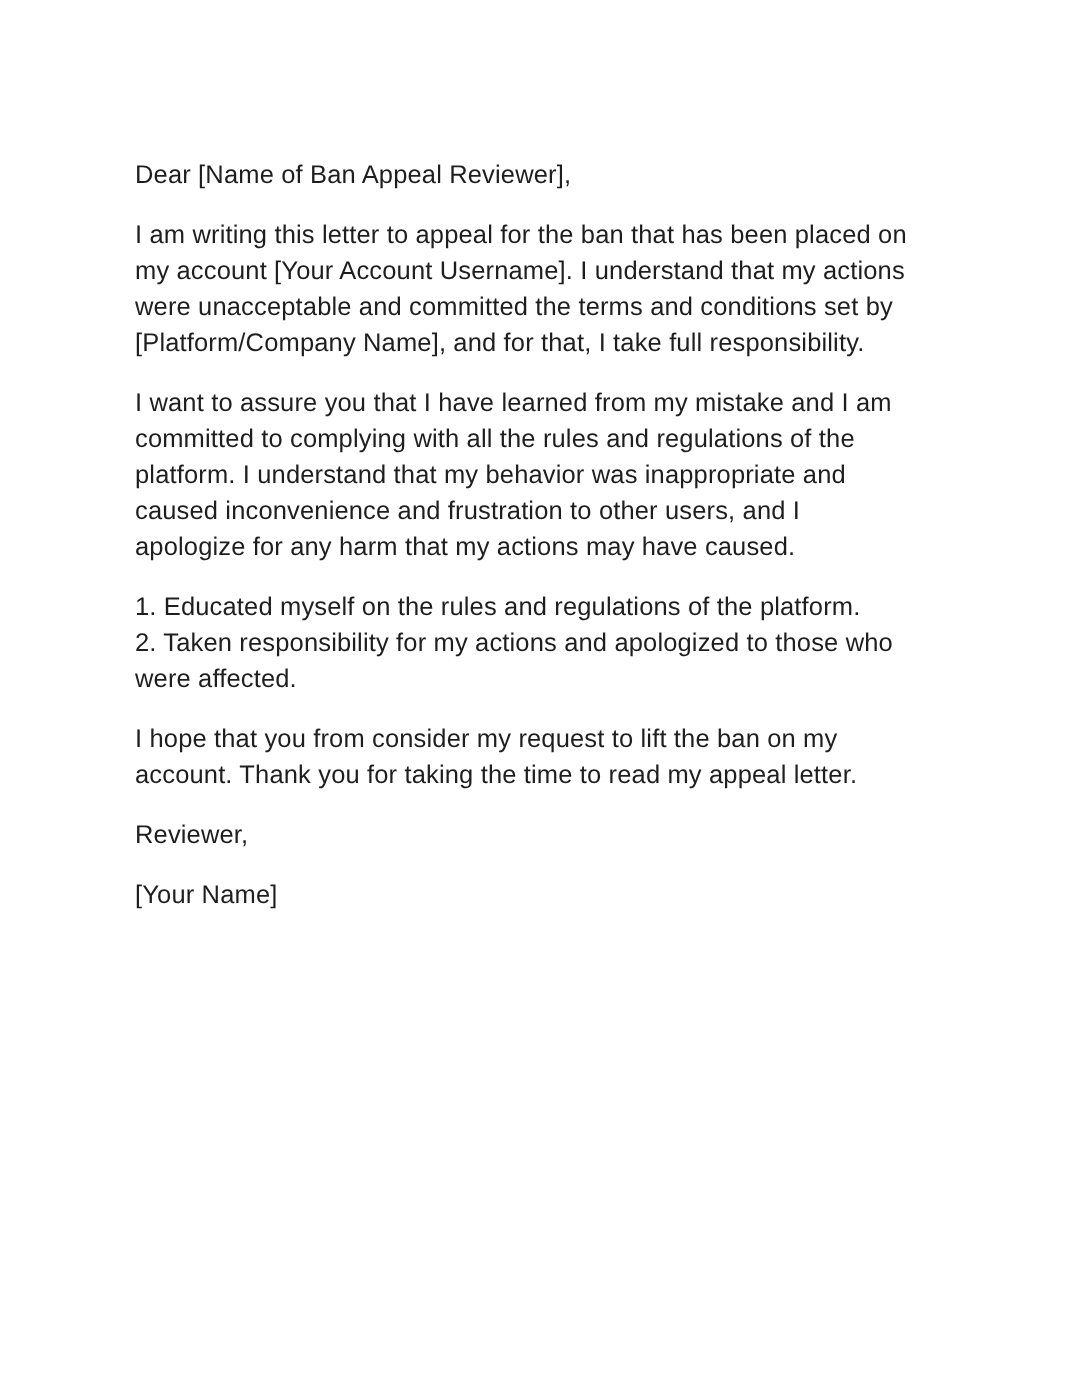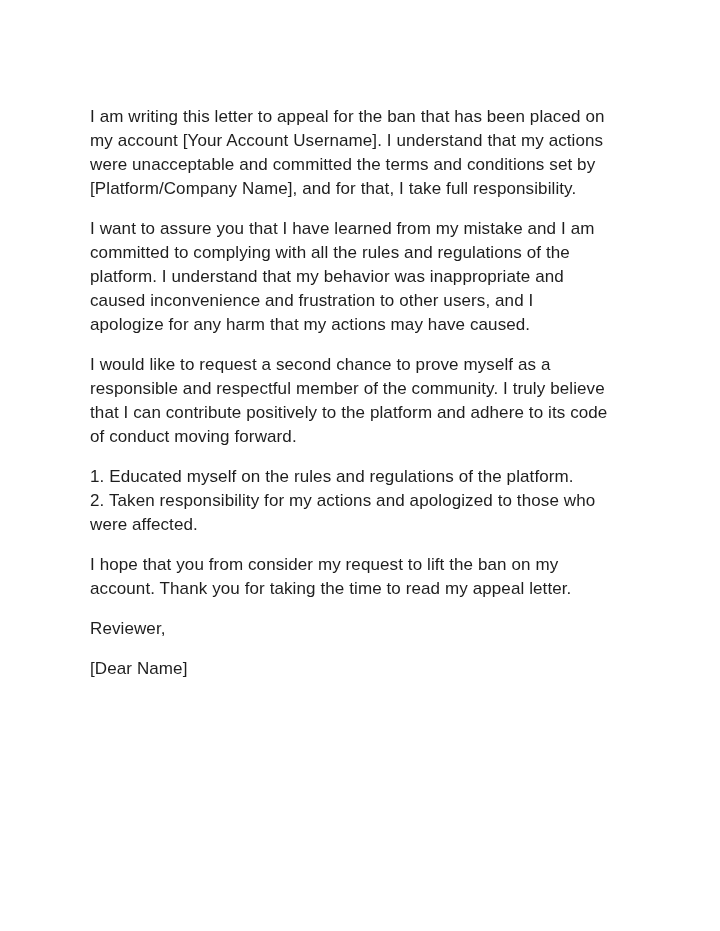--- a/index.html
+++ b/index.html
@@ -35,43 +35,40 @@
     margin: 0;
   }
   .letter p:last-child {
     margin-bottom: 0;
   }
 </style>
 </head>
 <body>
 
 <div class="letter">
+  <p>Dear [Name of Ban Appeal Reviewer],</p>
 
   <p>I am writing this letter to appeal for the ban that has been placed on
 my account [Your Account Username]. I understand that my actions
 were unacceptable and committed the terms and conditions set by
 [Platform/Company Name], and for that, I take full responsibility.</p>
 
   <p>I want to assure you that I have learned from my mistake and I am
 committed to complying with all the rules and regulations of the
 platform. I understand that my behavior was inappropriate and
 caused inconvenience and frustration to other users, and I
 apologize for any harm that my actions may have caused.</p>
 
-  <p>I would like to request a second chance to prove myself as a
-responsible and respectful member of the community. I truly believe
-that I can contribute positively to the platform and adhere to its code
-of conduct moving forward.</p>
 
 
   <div class="steps">
     <p>1. Educated myself on the rules and regulations of the platform.</p>
     <p>2. Taken responsibility for my actions and apologized to those who
 were affected.</p>
   </div>
 
   <p>I hope that you from consider my request to lift the ban on my
 account. Thank you for taking the time to read my appeal letter.</p>
 
   <p>Reviewer,</p>
 
-  <p>[Dear Name]</p>
+  <p>[Your Name]</p>
 </div>
 
 </body></html>

